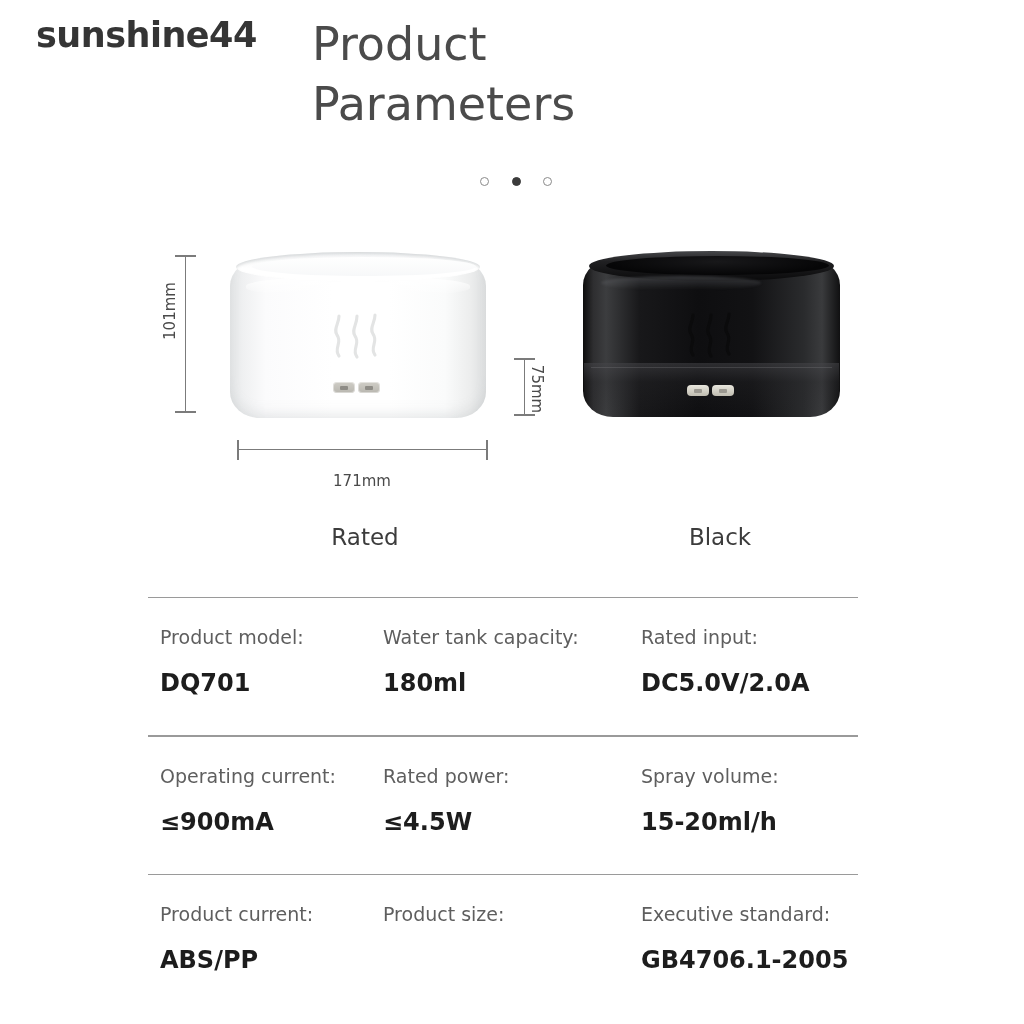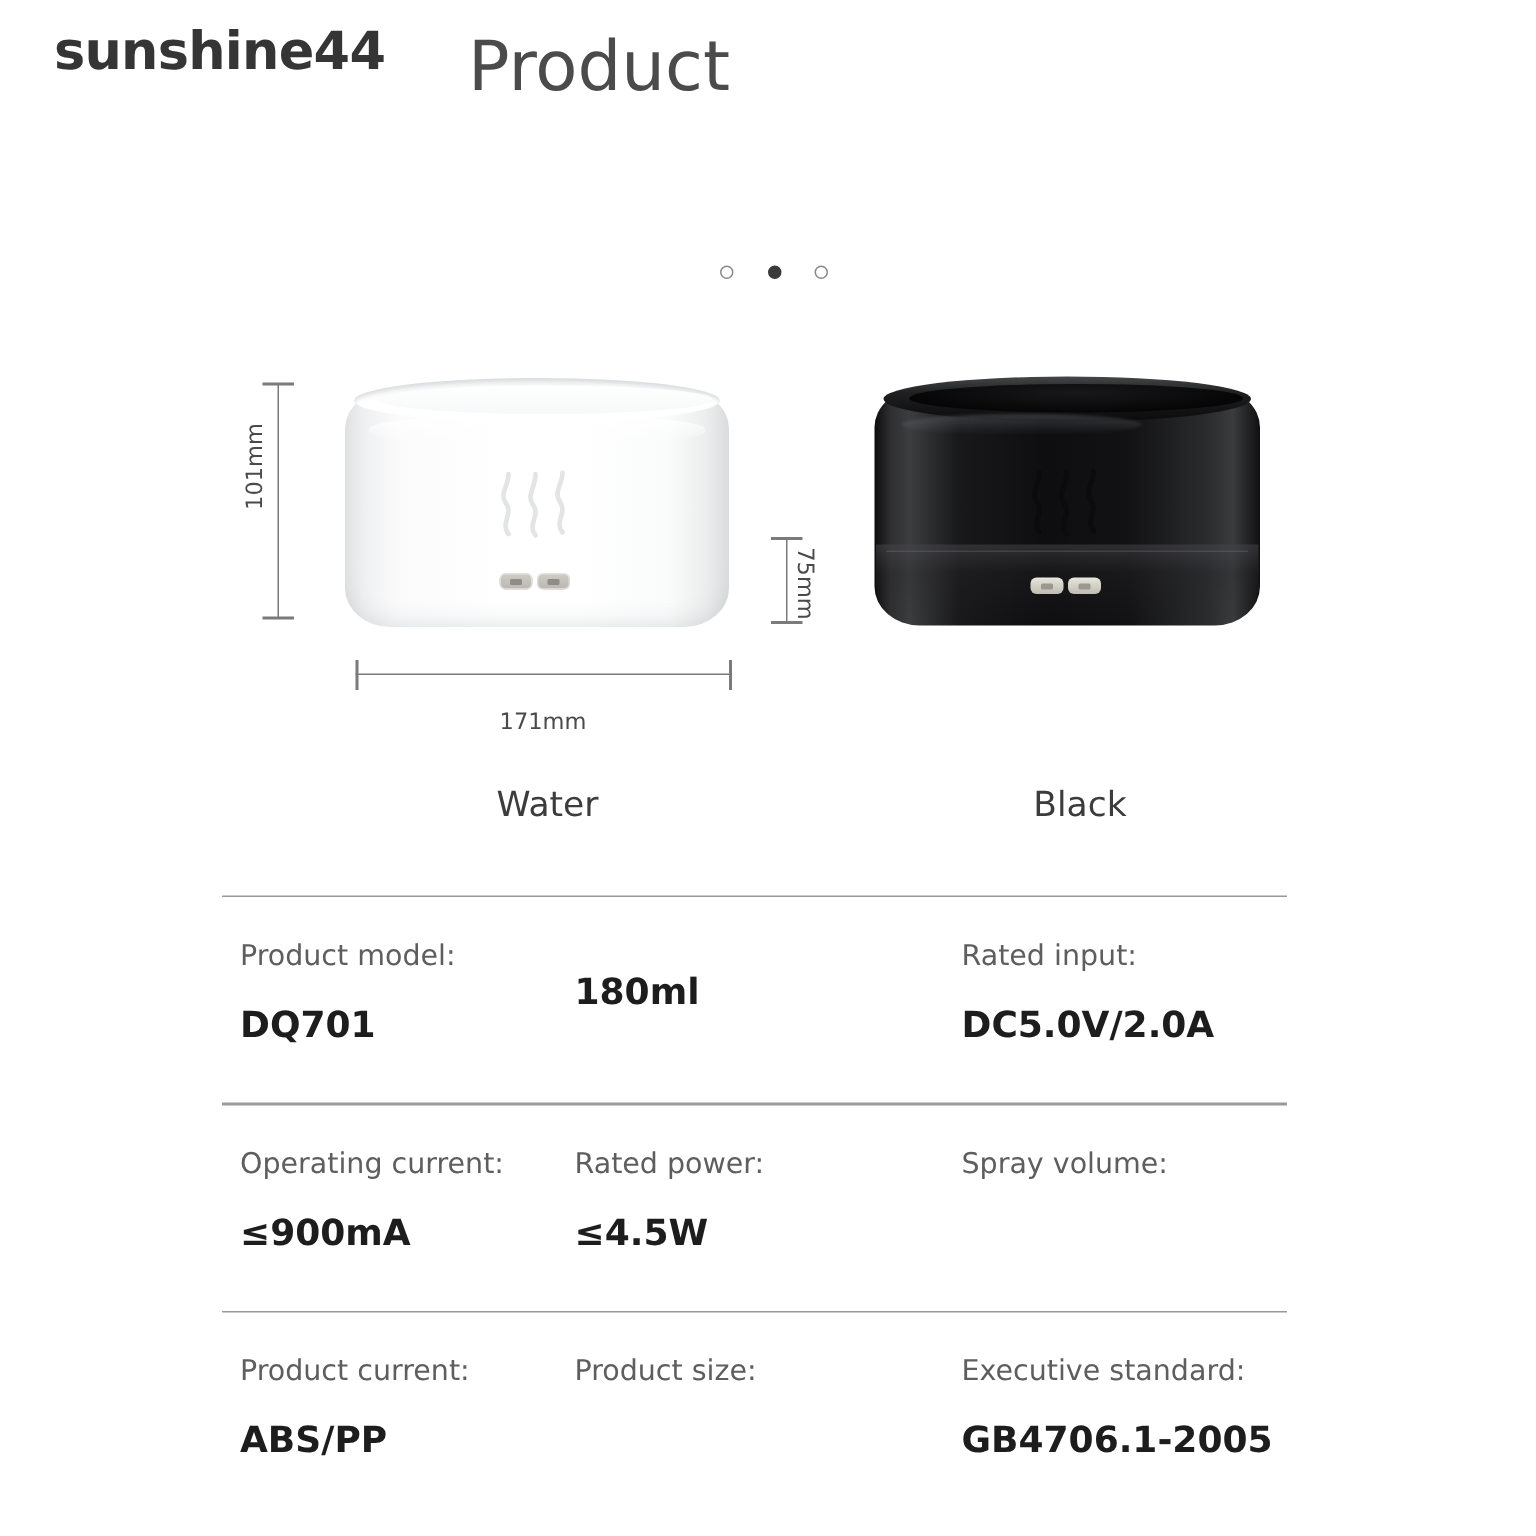--- a/index.html
+++ b/index.html
@@ -304,20 +304,21 @@
     white-space: nowrap;
   }
 </style>
 </head>
 <body>
 
 <div id="watermark">sunshine44</div>
 
 <div id="heading">
   <span class="ln">Product</span>
+  <span class="ln">Parameters</span>
 </div>
 
 <div id="dots">
   <span class="dot"></span>
   <span class="dot filled"></span>
   <span class="dot"></span>
 </div>
 
 <div id="stage">
 
@@ -377,34 +378,35 @@
   <div id="dim-d-line" class="dim-line"></div>
   <div id="dim-d-cap-top" class="dim-cap"></div>
   <div id="dim-d-cap-bot" class="dim-cap"></div>
   <div id="dim-d-text" class="dim-text">75mm</div>
 
   <div id="dim-w-line" class="dim-line"></div>
   <div id="dim-w-cap-l" class="dim-cap"></div>
   <div id="dim-w-cap-r" class="dim-cap"></div>
   <div id="dim-w-text" class="dim-text">171mm</div>
 
-  <div id="caption-white" class="color-caption">Water</div>
+  <div id="caption-white" class="color-caption">Rated</div>
   <div id="caption-black" class="color-caption">Black</div>
 </div>
 
 <div id="spec-table">
 
   <div class="spec-divider"></div>
 
   <div class="spec-row">
     <div class="spec-cell c1">
       <div class="spec-label">Product model:</div>
       <div class="spec-value">DQ701</div>
     </div>
     <div class="spec-cell c2">
+      <div class="spec-label">Water tank capacity:</div>
       <div class="spec-value">180ml</div>
     </div>
     <div class="spec-cell c3">
       <div class="spec-label">Rated input:</div>
       <div class="spec-value">DC5.0V/2.0A</div>
     </div>
   </div>
 
   <div class="spec-divider"></div>
 
@@ -412,20 +414,21 @@
     <div class="spec-cell c1">
       <div class="spec-label">Operating current:</div>
       <div class="spec-value">≤900mA</div>
     </div>
     <div class="spec-cell c2">
       <div class="spec-label">Rated power:</div>
       <div class="spec-value">≤4.5W</div>
     </div>
     <div class="spec-cell c3">
       <div class="spec-label">Spray volume:</div>
+      <div class="spec-value">15-20ml/h</div>
     </div>
   </div>
 
   <div class="spec-divider"></div>
 
   <div class="spec-row">
     <div class="spec-cell c1">
       <div class="spec-label">Product current:</div>
       <div class="spec-value">ABS/PP</div>
     </div>

